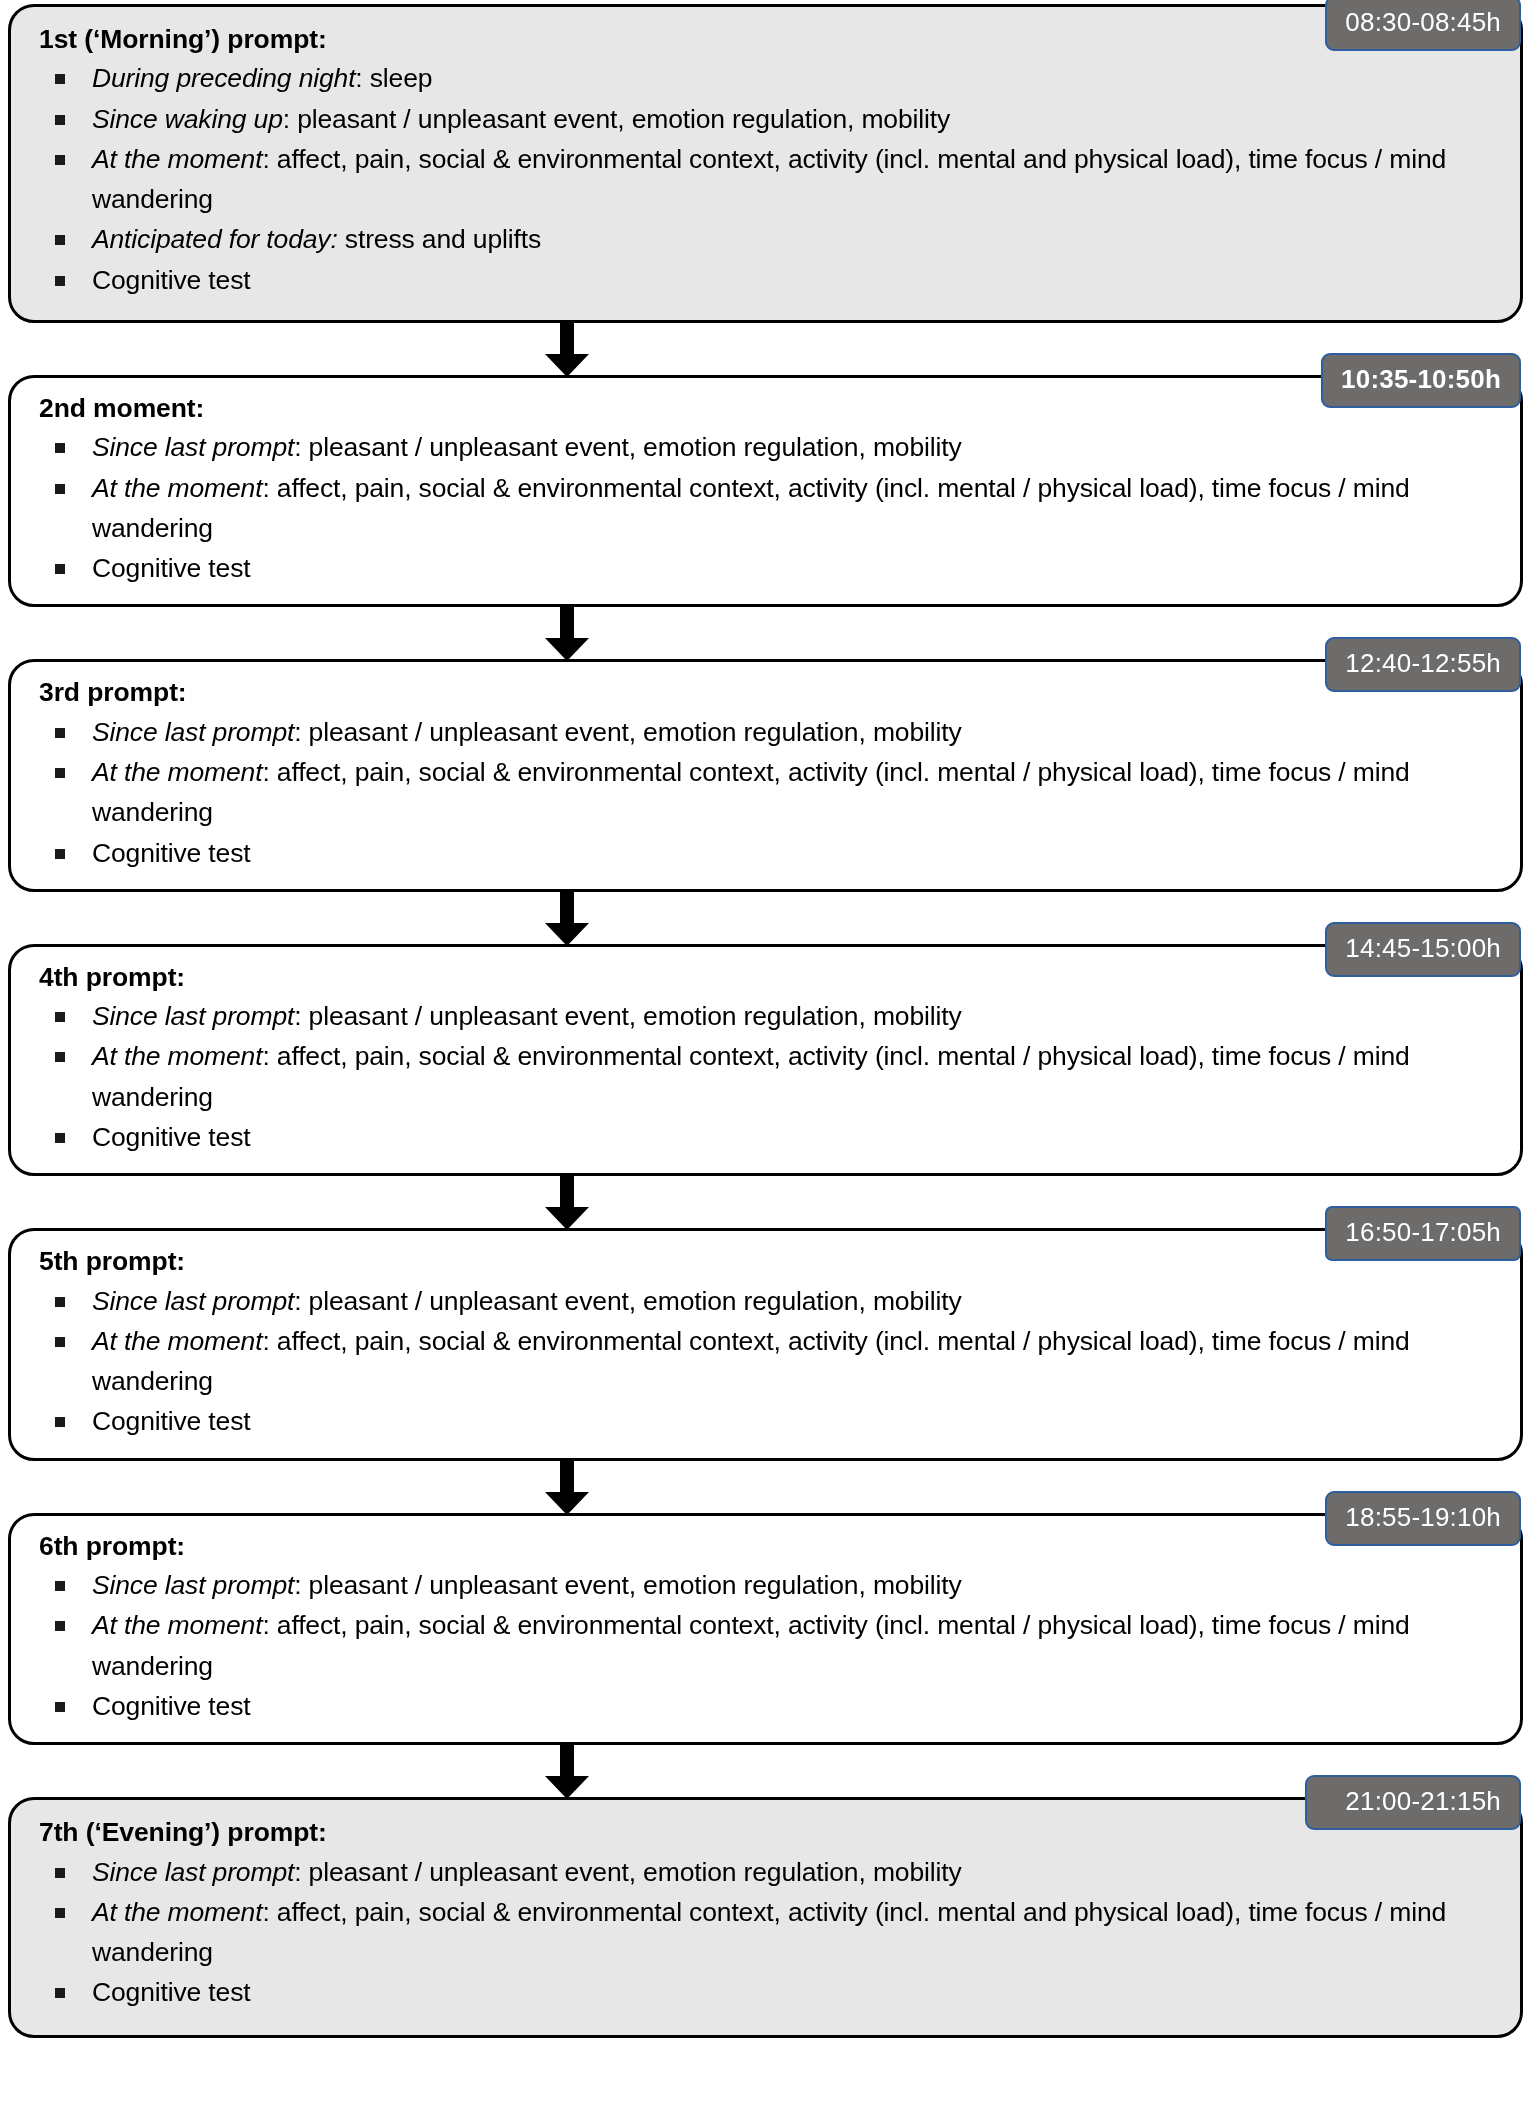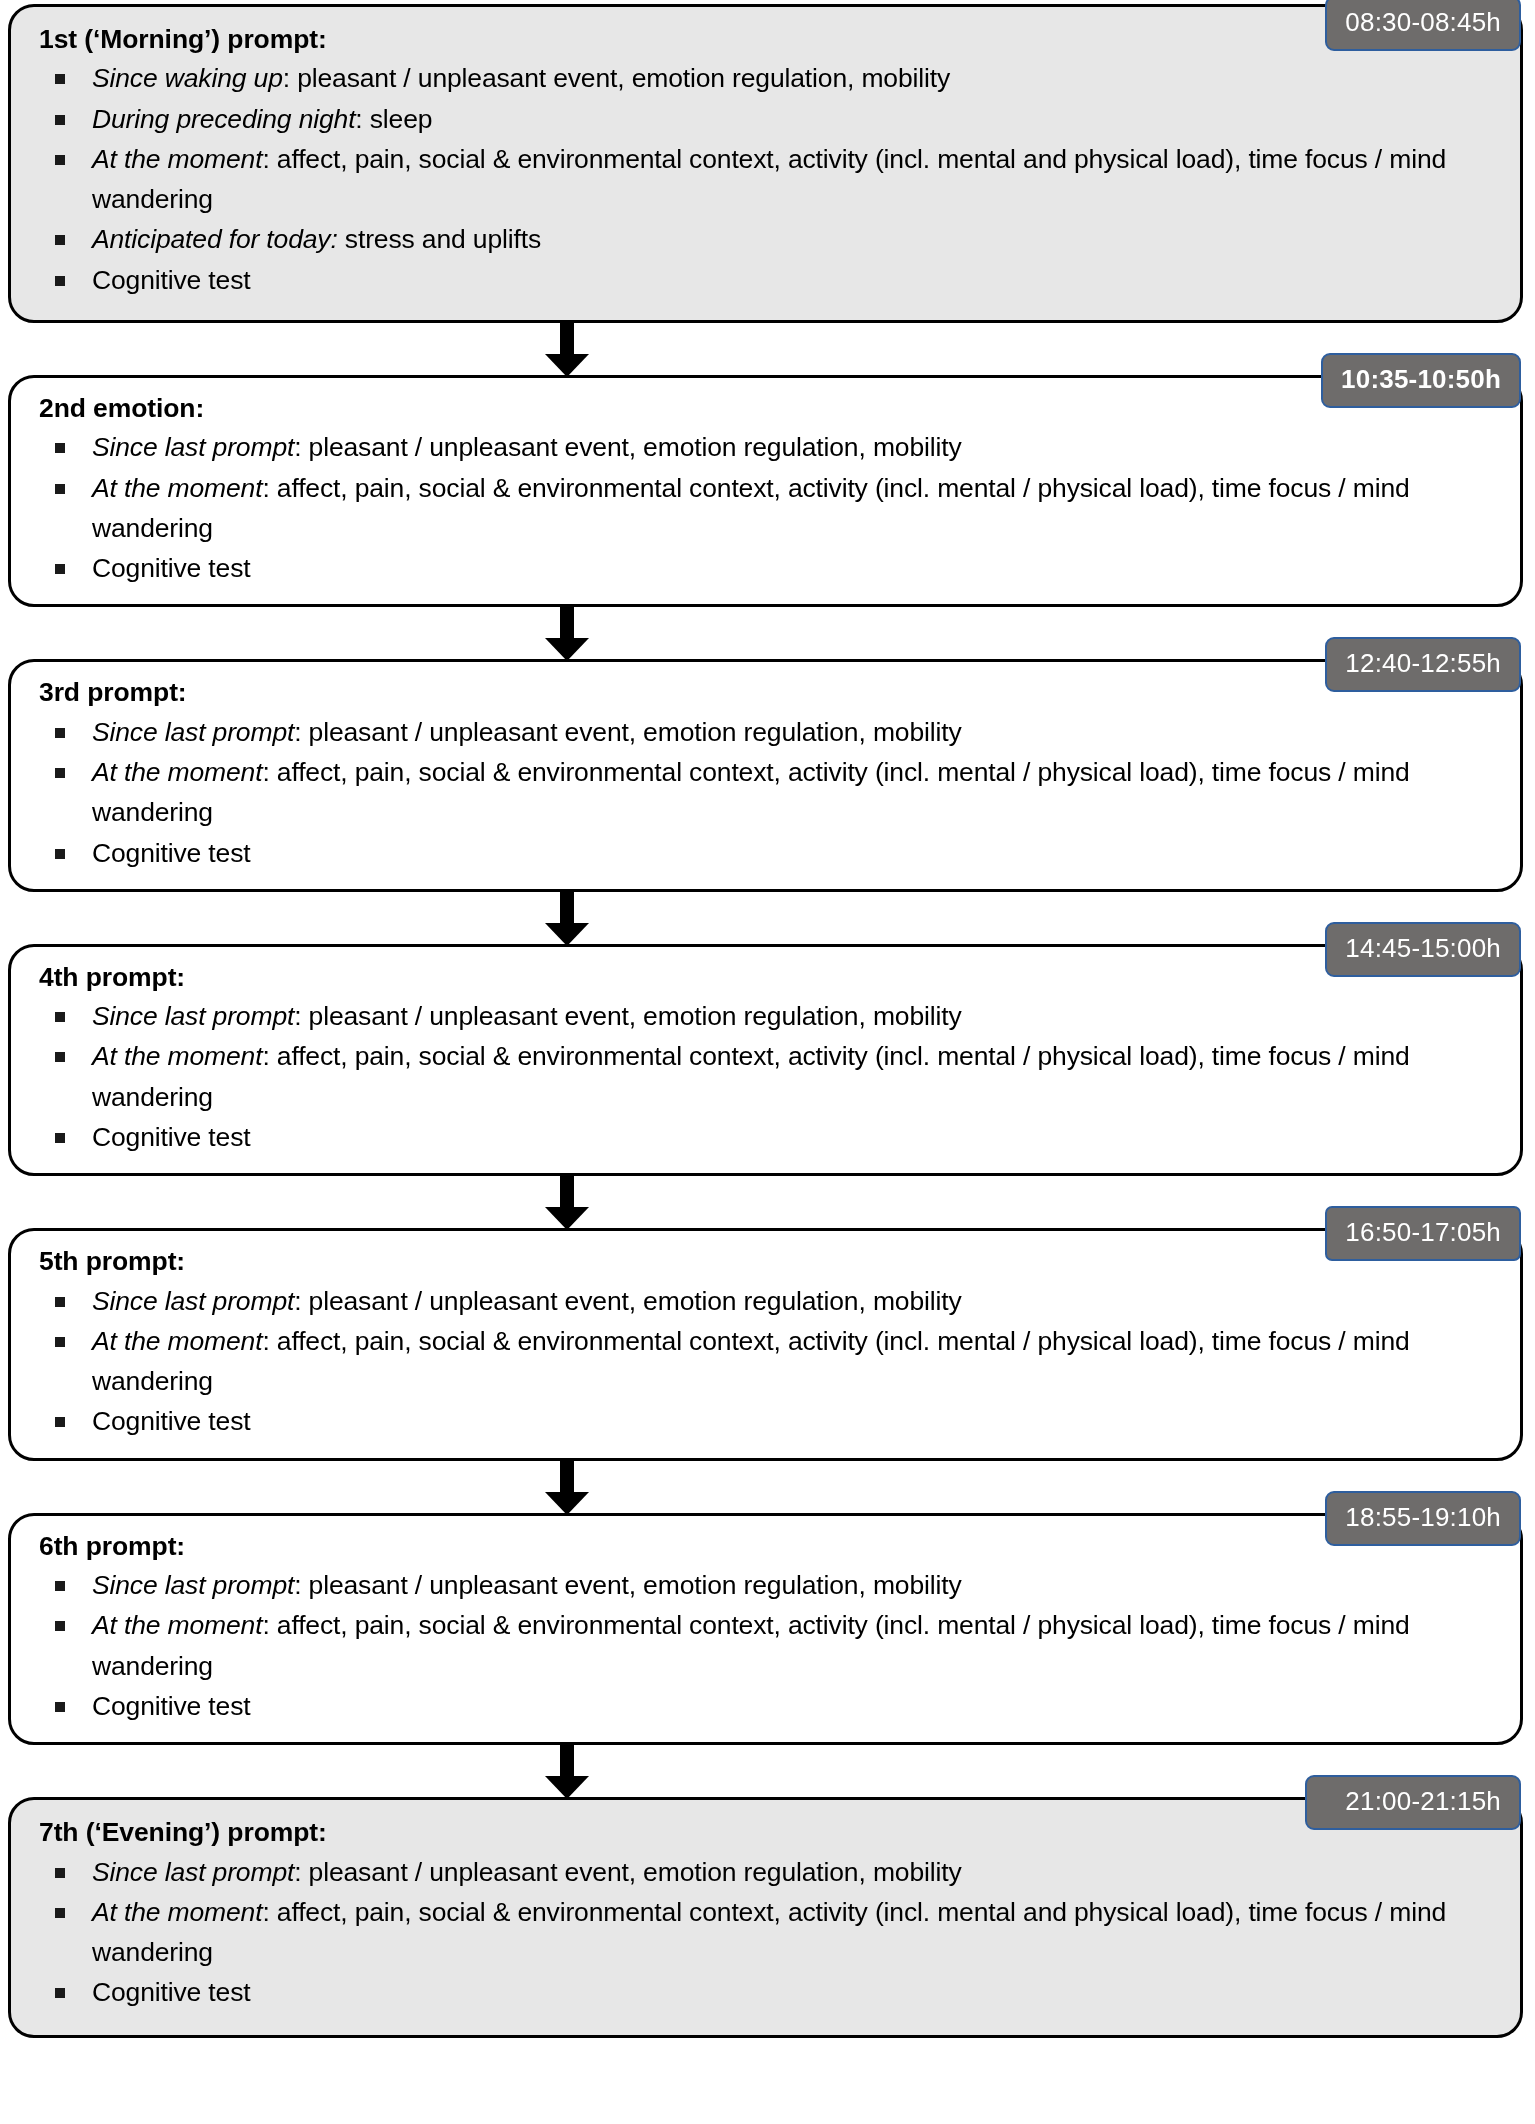--- a/index.html
+++ b/index.html
@@ -119,38 +119,38 @@
   .blk7 .prompt-card { padding-top: 16px; padding-bottom: 22px; }
 </style>
 </head>
 <body>
 
 <div id="flow">
     <div class="prompt-block blk1">
       <div class="prompt-card shaded">
         <div class="card-title">1st (‘Morning’) prompt:</div>
         <div class="bullet-list">
+          <div class="bullet-row"><span class="bullet-marker"></span><span class="bullet-text"><span class="ital">During preceding night</span><span>: sleep</span></span></div>
           <div class="bullet-row"><span class="bullet-marker"></span><span class="bullet-text"><span class="ital">Since waking up</span><span>: pleasant / unpleasant event, emotion regulation, mobility</span></span></div>
-          <div class="bullet-row"><span class="bullet-marker"></span><span class="bullet-text"><span class="ital">During preceding night</span><span>: sleep</span></span></div>
           <div class="bullet-row"><span class="bullet-marker"></span><span class="bullet-text"><span class="ital">At the moment</span><span>: affect, pain, social &amp; environmental context, activity (incl. mental and physical load), time focus / mind wandering</span></span></div>
           <div class="bullet-row"><span class="bullet-marker"></span><span class="bullet-text"><span class="ital">Anticipated for today:</span><span> stress and uplifts</span></span></div>
           <div class="bullet-row"><span class="bullet-marker"></span><span class="bullet-text"><span>Cognitive test</span></span></div>
         </div>
       </div>
       <div class="time-badge">08:30-08:45h</div>
     </div>
     <div class="connector">
       <svg width="1535" height="56" viewBox="0 0 1535 56" xmlns="http://www.w3.org/2000/svg">
         <rect x="560" y="0" width="14" height="36" fill="#000000"></rect>
         <polygon points="545,33 589,33 567,56" fill="#000000"></polygon>
       </svg>
     </div>
     <div class="prompt-block blk2">
       <div class="prompt-card">
-        <div class="card-title">2nd emotion:</div>
+        <div class="card-title">2nd moment:</div>
         <div class="bullet-list">
           <div class="bullet-row"><span class="bullet-marker"></span><span class="bullet-text"><span class="ital">Since last prompt</span><span>: pleasant / unpleasant event, emotion regulation, mobility</span></span></div>
           <div class="bullet-row"><span class="bullet-marker"></span><span class="bullet-text"><span class="ital">At the moment</span><span>: affect, pain, social &amp; environmental context, activity (incl. mental / physical load), time focus / mind wandering</span></span></div>
           <div class="bullet-row"><span class="bullet-marker"></span><span class="bullet-text"><span>Cognitive test</span></span></div>
         </div>
       </div>
       <div class="time-badge">10:35-10:50h</div>
     </div>
     <div class="connector">
       <svg width="1535" height="56" viewBox="0 0 1535 56" xmlns="http://www.w3.org/2000/svg">

